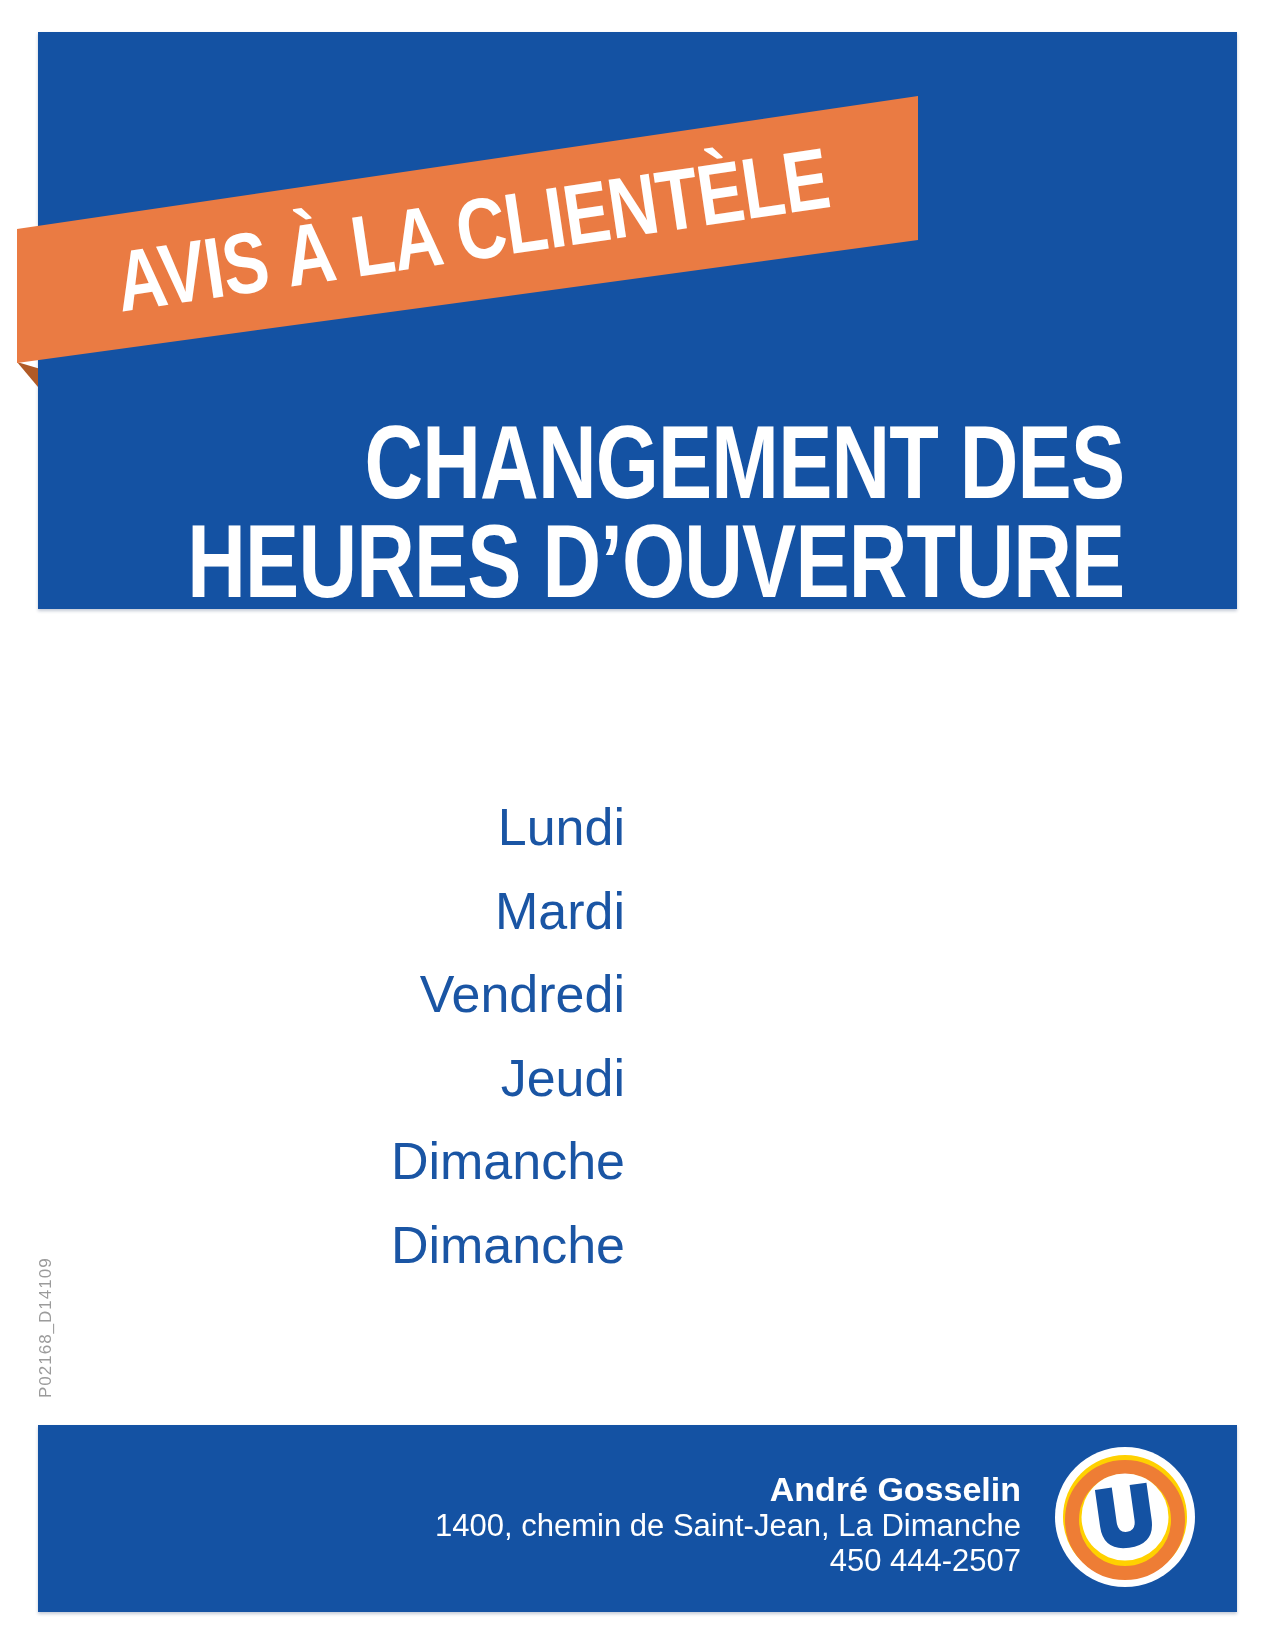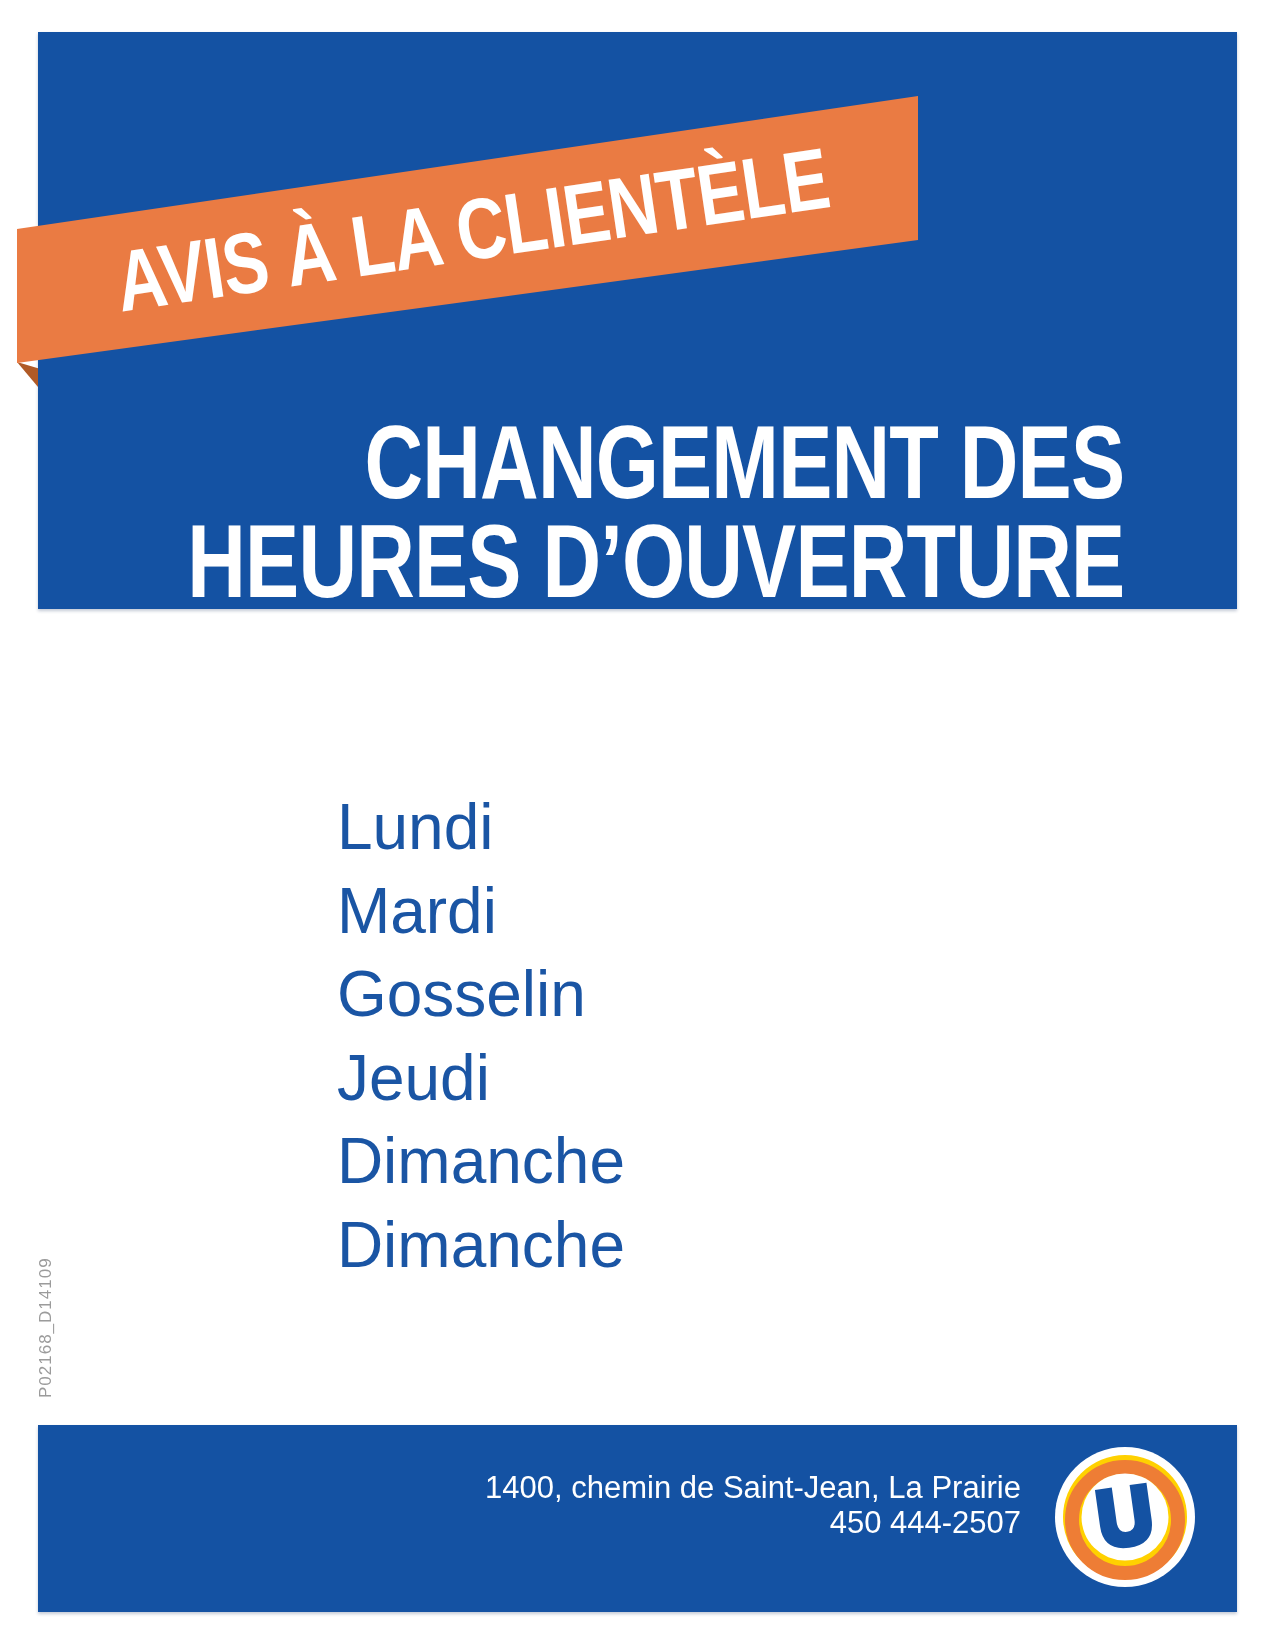--- a/index.html
+++ b/index.html
@@ -68,23 +68,23 @@
     color:#ffffff;
     font-weight:bold;
     font-size:86px;
     letter-spacing:-1px;
     white-space:nowrap;
     transform:scaleX(.8);
   }
   
   .days{
     position:absolute;right:650px;top:786px;
-    text-align:left;
+    text-align:right;
     color:var(--day_blue);
-    font-size:64px;
+    font-size:52px;
     line-height:83.5px;
     white-space:nowrap;
   }
   
   .print-code{
     position:absolute;left:36px;top:1398px;
     transform:rotate(-90deg);
     transform-origin:0 0;
     color:var(--code_gray);
     font-size:17px;
@@ -139,31 +139,32 @@
   <div class="ribbon-fold"></div>
 
   <div class="ribbon-band"></div>
   <div class="ribbon-label">
     <span>AVIS À LA CLIENTÈLE</span>
   </div>
 
   <div class="days">
     <div>Lundi</div>
     <div>Mardi</div>
-    <div>Gosselin</div>
+    <div>Vendredi</div>
     <div>Jeudi</div>
     <div>Dimanche</div>
     <div>Dimanche</div>
   </div>
 
   <div class="print-code">P02168_D14109</div>
 
   <div class="footer-box"></div>
   <div class="footer-text">
-    <div class="footer-address">1400, chemin de Saint-Jean, La Prairie</div>
+    <div class="footer-name">André Gosselin</div>
+    <div class="footer-address">1400, chemin de Saint-Jean, La Dimanche</div>
     <div class="footer-phone">450 444-2507</div>
   </div>
 
   <svg class="logo" viewBox="-70 -70 140 140" role="img" aria-label="U">
     <circle class="ring-white" cx="0" cy="0" r="70"></circle>
     <circle class="disc-yellow" cx="0" cy="0" r="62"></circle>
     <circle class="ring-orange" cx="0" cy="3" r="53"></circle>
     <circle class="disc-white" cx="0" cy="0" r="43.5"></circle>
     <path class="u-glyph" transform="rotate(-8)" d="M -26,-31 L -9,-31 L -9,4 Q -9,15 0,15 Q 9,15 9,4 L 9,-31 L 26,-31 L 26,6 Q 26,31 0,31 Q -26,31 -26,6 Z"></path>
   </svg>

